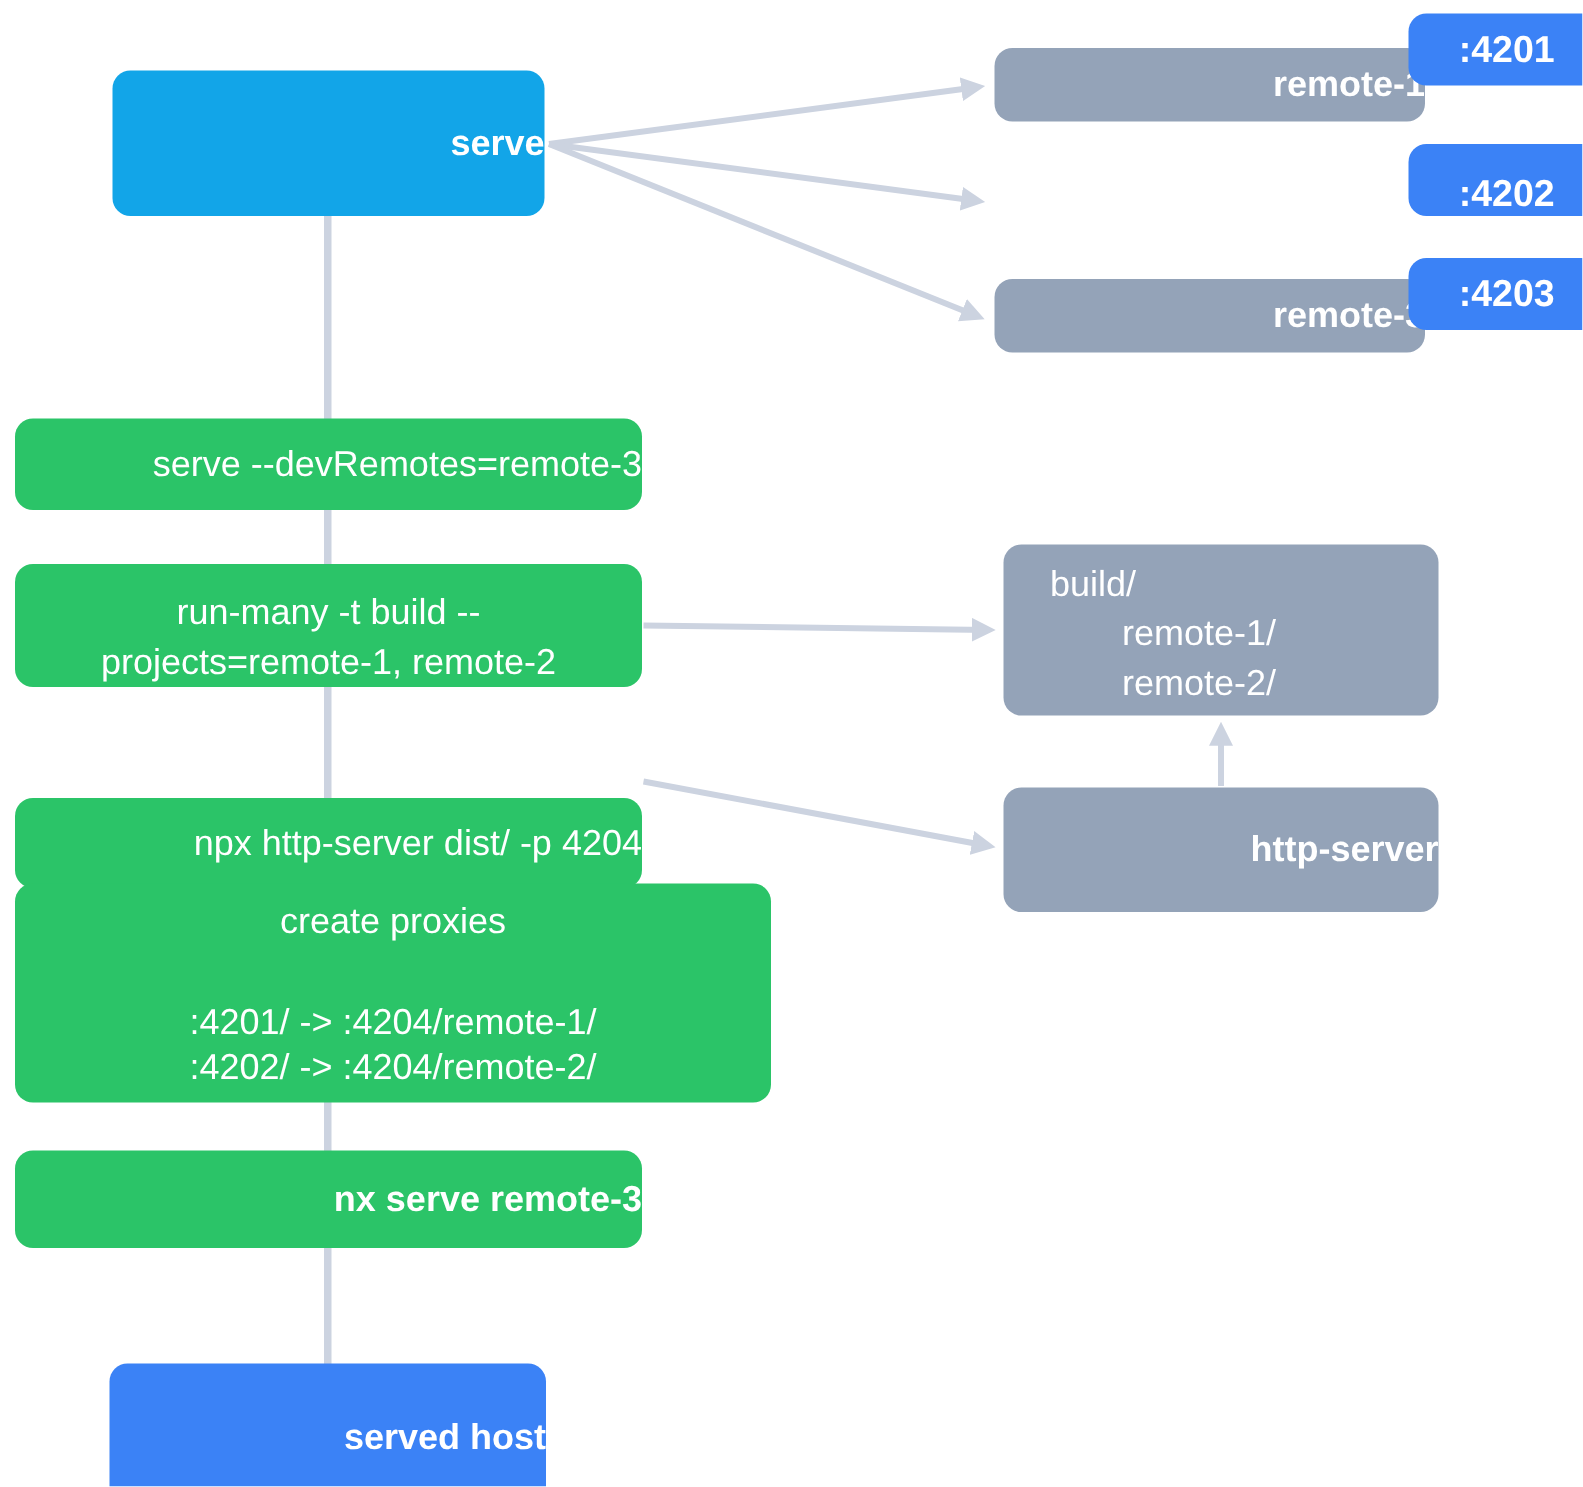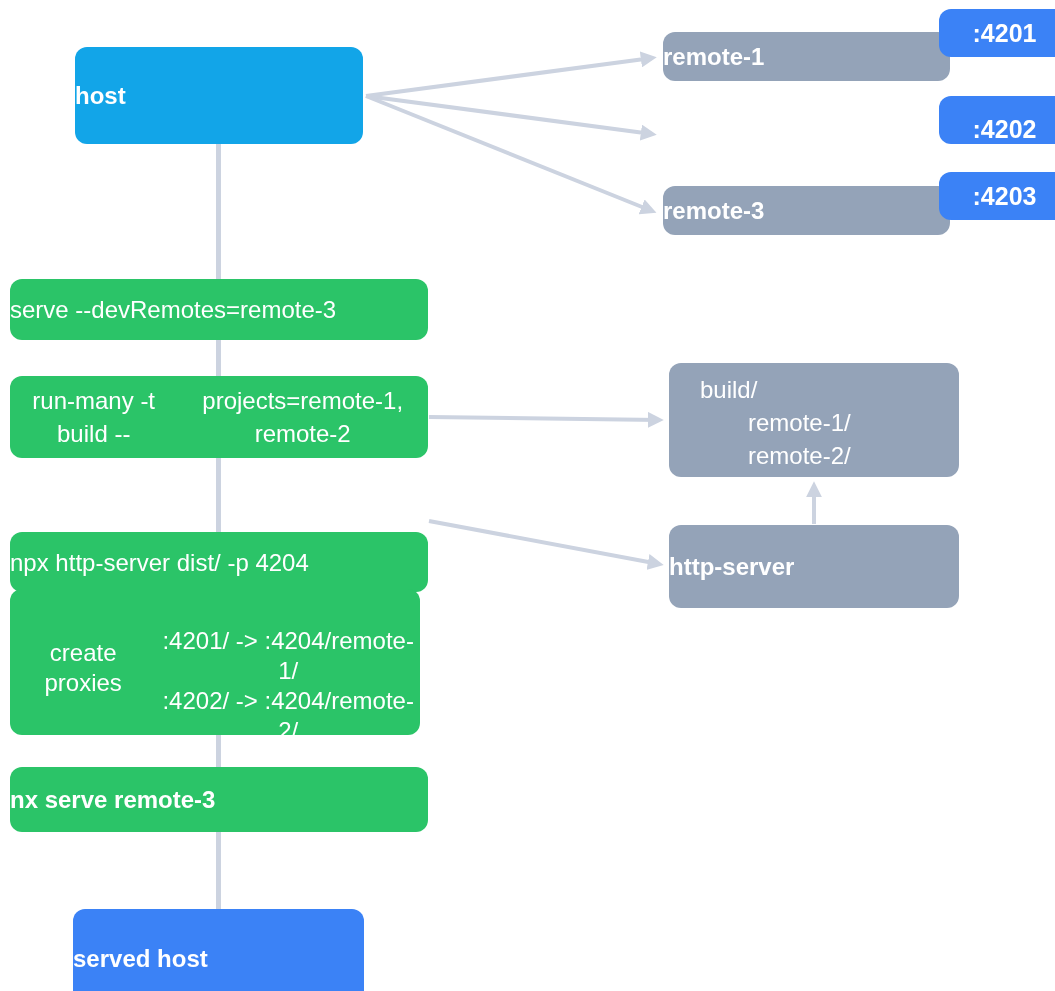--- a/index.html
+++ b/index.html
@@ -29,38 +29,38 @@
   .connector-line{stroke:var(--connector);fill:none;}
   .arrowhead-fill{fill:var(--connector);}
   .box{
     position:absolute;
     z-index:1;
     border-radius:12px;
     color:var(--text);
     font-size:24px;
     display:flex;
     align-items:center;
-    justify-content:flex-start;
+    justify-content:flex-end;
     text-align:center;
     line-height:33px;
   }
   .cyan{background:var(--host_bg);}
   .green{background:var(--step_bg);}
   .gray{background:var(--node_bg);}
   .blue{background:var(--accent_blue);margin-top:26px;}
   .bold{font-weight:700;}
-  .col{flex-direction:row;}
+  .col{flex-direction:column;}
 
   .host-box{left:75px;top:47px;width:288px;height:97px;}
   .served-host-box{left:73px;top:883px;width:291px;height:98px;}
 
   .step-serve{left:10px;top:279px;width:418px;height:61px;}
   .step-runmany{left:10px;top:376px;width:418px;height:82px;}
   .step-httpserver-cmd{left:10px;top:493px;width:418px;height:60px;margin-top:39px;}
-  .step-proxies{left:10px;top:589px;width:410px;height:146px;justify-content:flex-start;padding-top:11px;}
+  .step-proxies{left:10px;top:589px;width:504px;height:146px;justify-content:flex-start;padding-top:11px;}
   .step-proxies .mappings{margin-top:37px;line-height:30px;}
   .step-proxies .proxies-title{line-height:30px;}
   .step-nxserve{left:10px;top:767px;width:418px;height:65px;font-weight:bold;}
 
   .remote-box{left:663px;width:287px;height:49px;}
   .remote-1{top:32px;}
   .remote-2{top:110px;}
   .remote-3{top:186px;}
 
   .port-badge{
@@ -98,21 +98,21 @@
     <line class="connector-line" stroke-width="4" x1="366" y1="96" x2="652" y2="58" marker-end="url(#arrowhead)"></line>
     <line class="connector-line" stroke-width="4" x1="366" y1="96" x2="652" y2="134" marker-end="url(#arrowhead)"></line>
     <line class="connector-line" stroke-width="4" x1="366" y1="96" x2="652" y2="211" marker-end="url(#arrowhead)"></line>
 
     <line class="connector-line" stroke-width="4" x1="429" y1="417" x2="659" y2="420" marker-end="url(#arrowhead)"></line>
     <line class="connector-line" stroke-width="4" x1="429" y1="521" x2="659" y2="564" marker-end="url(#arrowhead)"></line>
     <line class="connector-line" stroke-width="4" x1="814" y1="524" x2="814" y2="486" marker-end="url(#arrowhead)"></line>
   </svg>
 
   <div class="box cyan bold host-box">
-    <span>host</span>
+    <span>serve</span>
   </div>
 
   <div class="box gray bold remote-box remote-1">
     <span>remote-1</span>
   </div>
   <div class="port-badge port-1">
     <span>:4201</span>
   </div>
 
   <div class="port-badge port-2">

